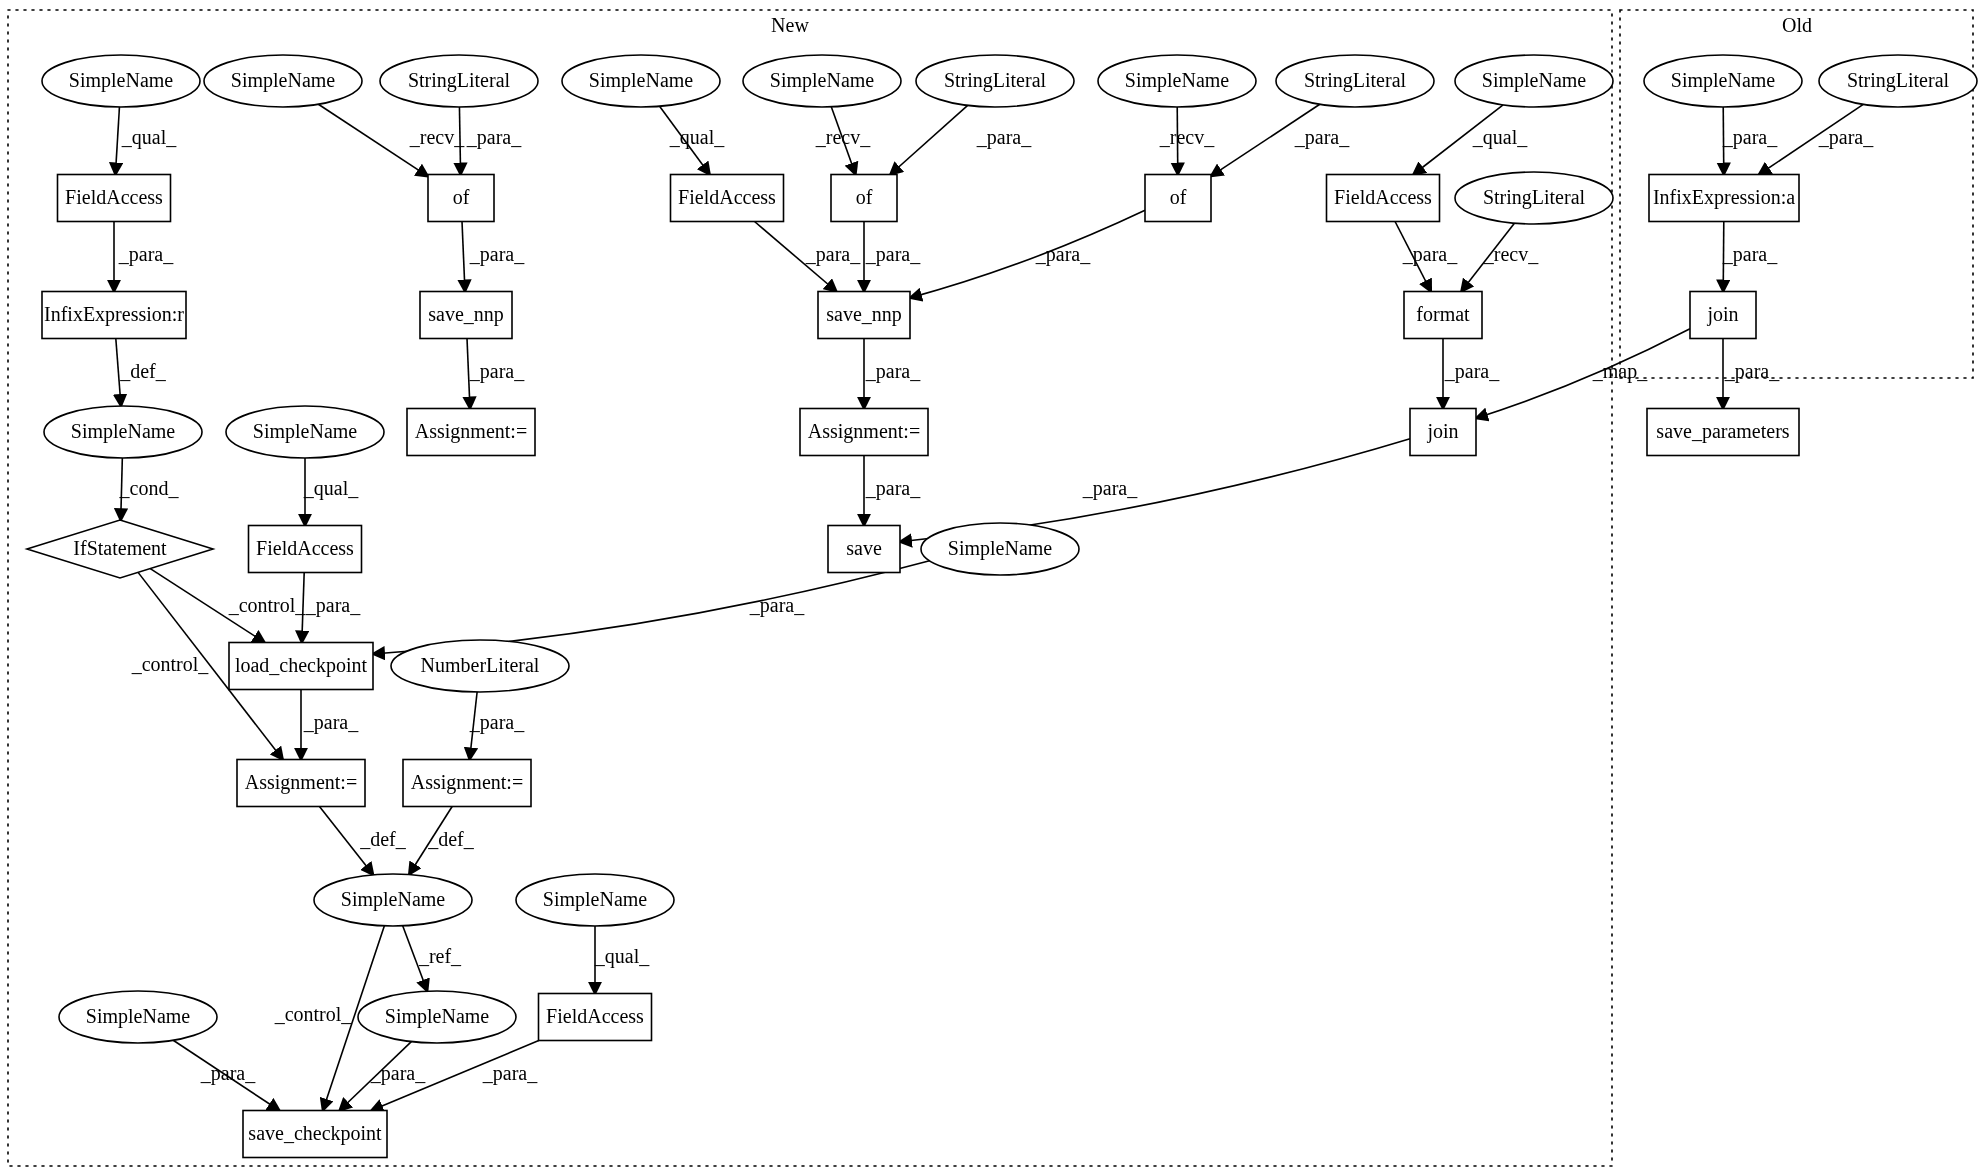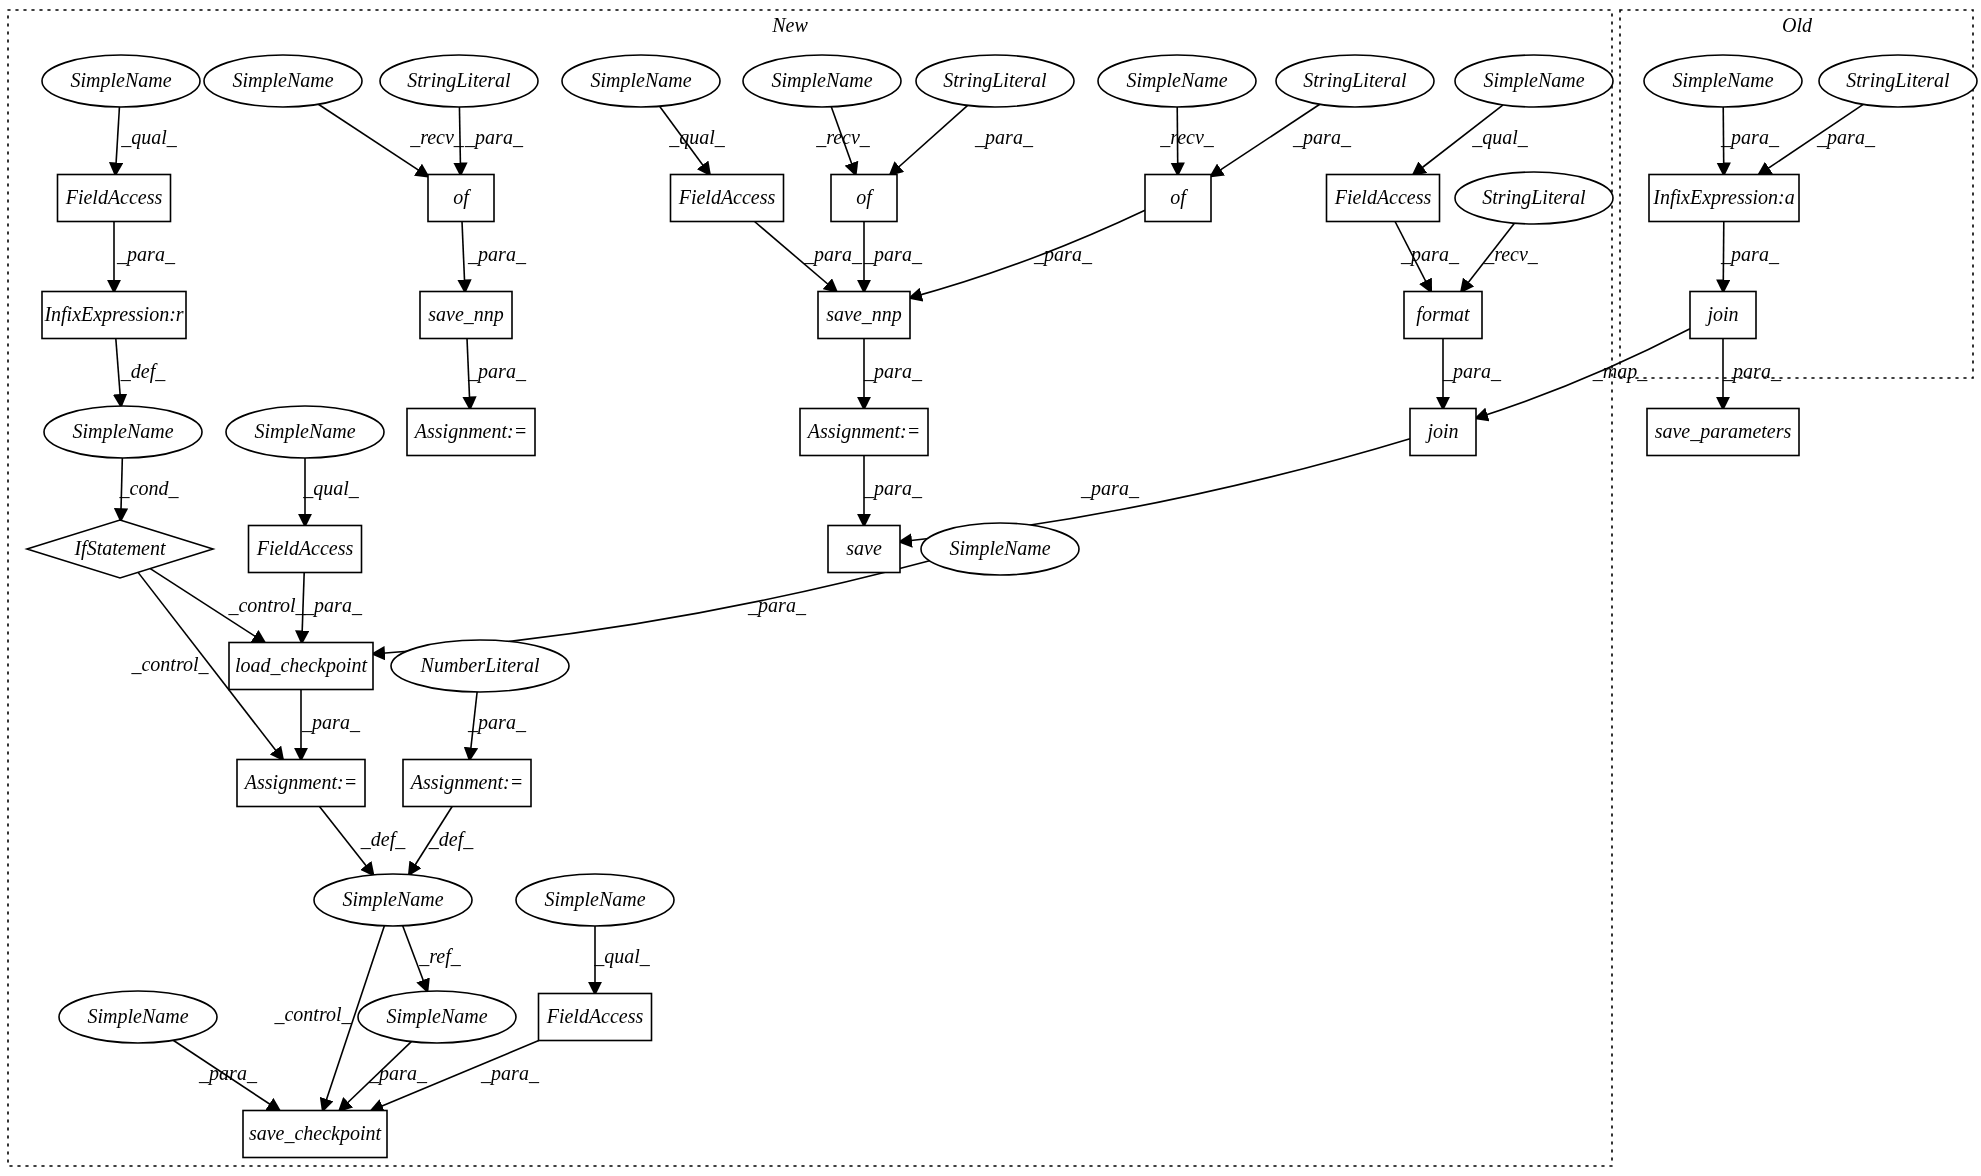--- a/index.html
+++ b/index.html
@@ -6,21 +6,20 @@
     margin: 0;
     padding: 0;
     background: #ffffff;
   }
   #canvas-wrap {
     position: relative;
     width: 1816px;
     height: 1176px;
     background: #ffffff;
     font-family: "Liberation Serif", "DejaVu Serif", serif;
-    font-style: italic;
   }
   svg#graph {
     display: block;
     width: 1981px;
     height: 1176px;
   }
   .node-shape {
     fill: #ffffff;
     stroke: #000000;
     stroke-width: 1.6;

